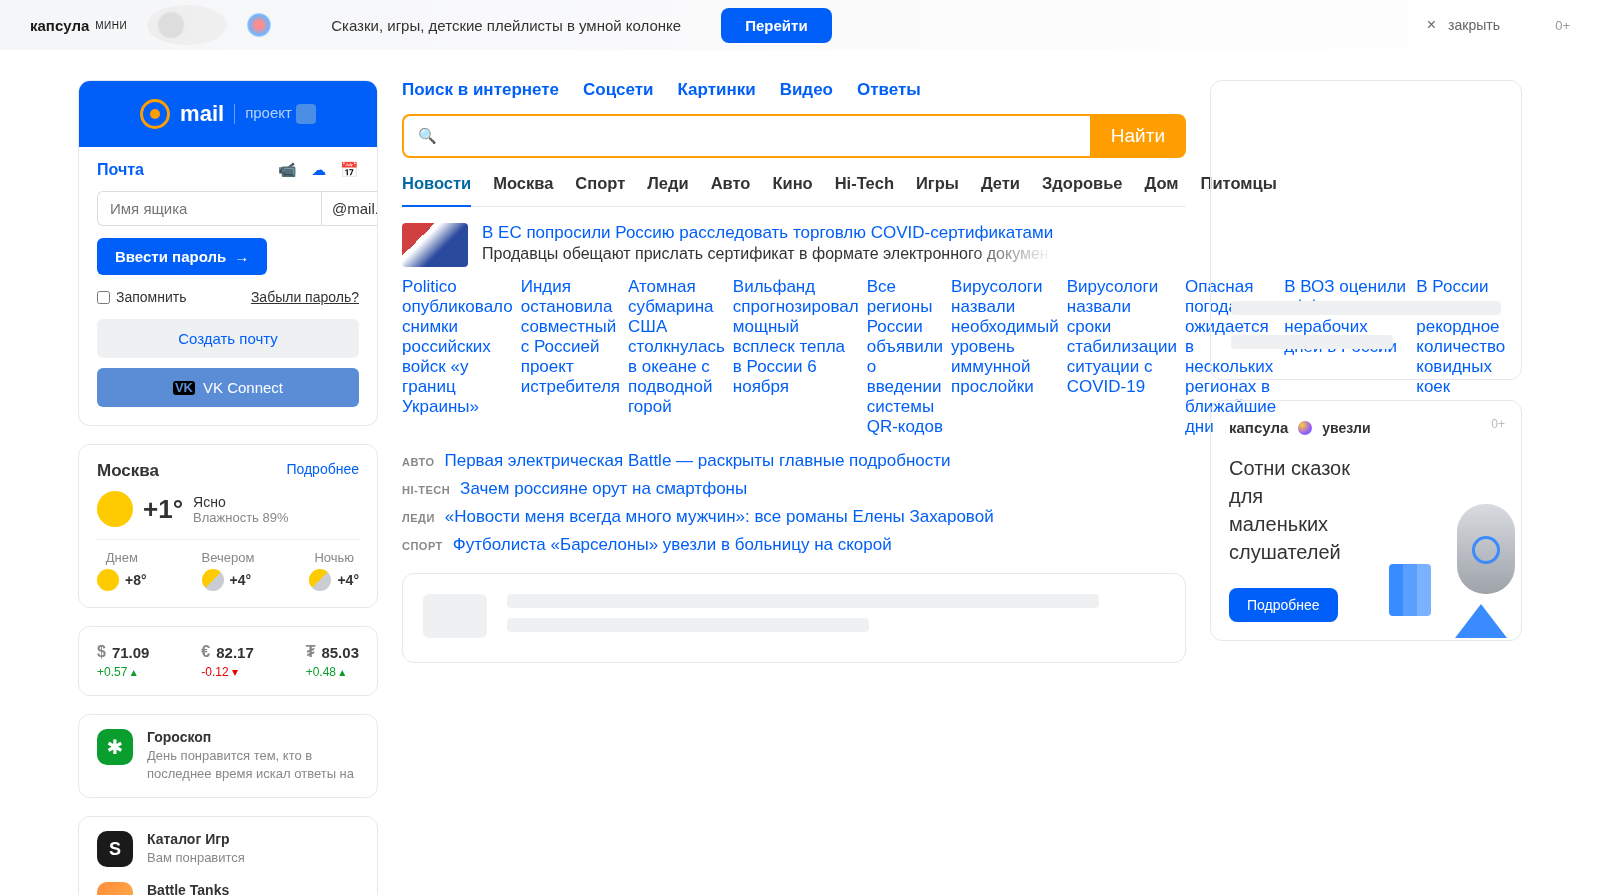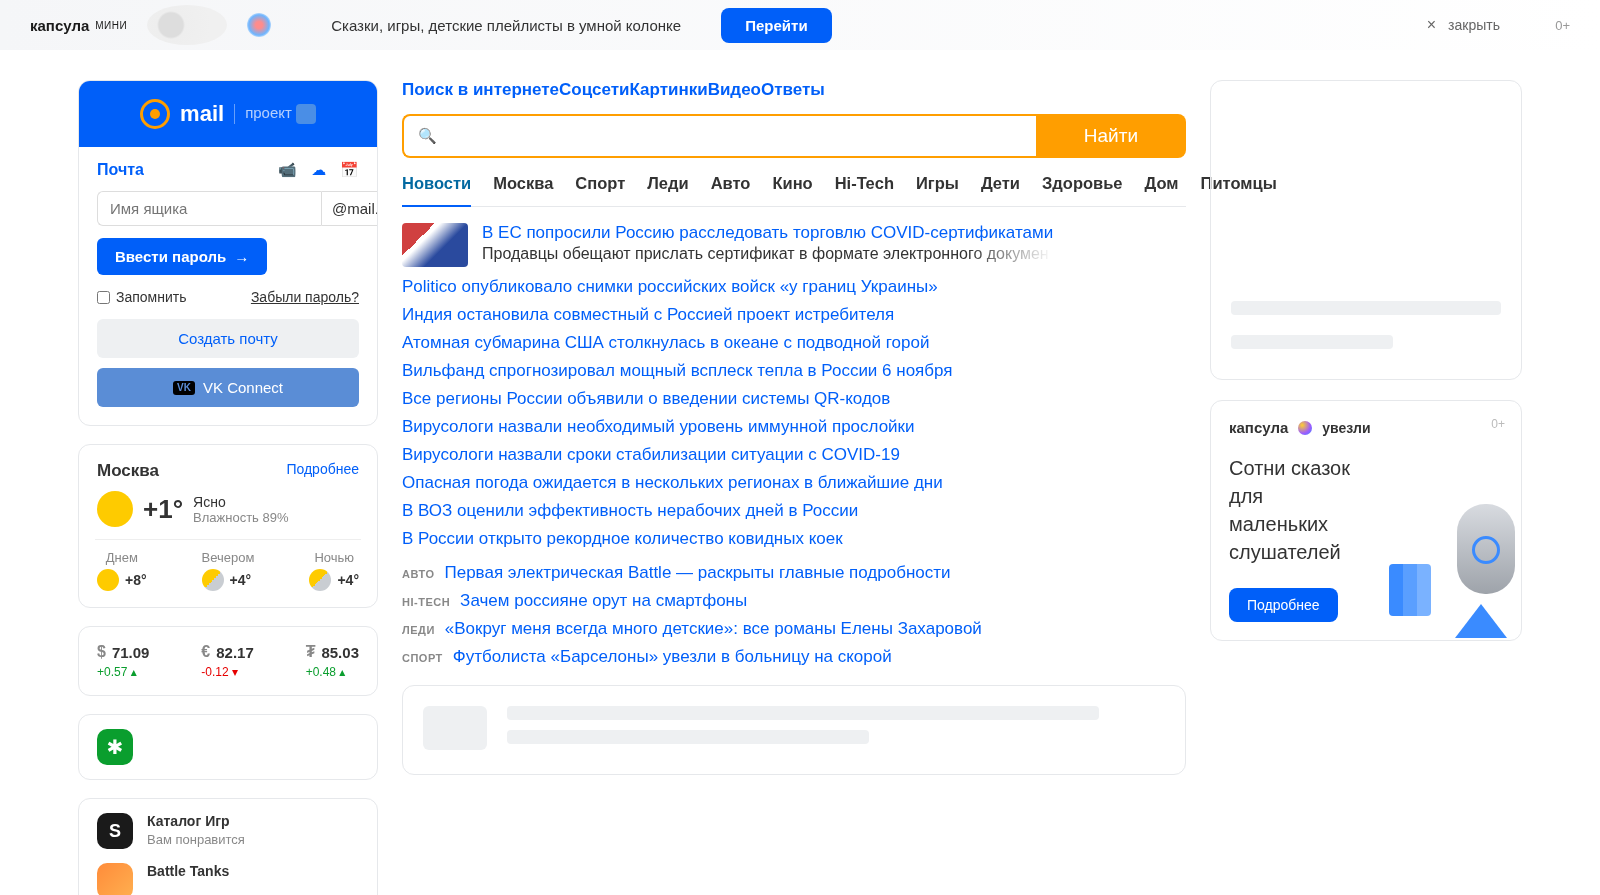--- a/index.html
+++ b/index.html
@@ -42,21 +42,21 @@
 .input-name{flex:1;border:1px solid #ddd;border-right:none;border-radius:6px 0 0 6px;padding:1px 12px;font-size:15px;}
 .input-domain{border:1px solid #ddd;border-radius:0 6px 6px 0;background:#fff;padding:8px 10px;font-size:15px;color:#333;cursor:pointer;display:flex;align-items:center;}
 .input-domain::after{content:'▾';margin-left:8px;font-size:11px;}
 .btn-password{background:#005ff9;color:#fff;border:none;border-radius:6px;padding:10px 18px;font-size:15px;font-weight:600;cursor:pointer;display:flex;align-items:center;gap:8px;}
 .btn-password::after{content:'→';}
 .remember-row{display:flex;justify-content:space-between;align-items:center;margin:14px 0;font-size:14px;}
 .remember-row label{display:flex;align-items:center;gap:6px;color:#333;}
 .forgot{color:#333;text-decoration:underline;cursor:pointer;}
 .btn-create{width:100%;background:#eef0f2;border:none;border-radius:6px;padding:11px;color:#005ff9;font-size:15px;cursor:pointer;margin-bottom:10px;}
 .btn-vk{width:100%;background:#5a8dd6;color:#fff;border:none;border-radius:6px;padding:11px;font-size:15px;cursor:pointer;display:flex;align-items:center;justify-content:center;gap:8px;}
-.vk-icon-btn{width:22px;height:14px;background:#000000;border-radius:3px;color:#5a8dd6;font-size:10px;font-weight:700;display:flex;align-items:center;justify-content:center;}
+.vk-icon-btn{width:22px;height:14px;background:#000000;border-radius:3px;color:#5a8dd6;font-size:13px;font-weight:700;display:flex;align-items:center;justify-content:center;}
 
 
 .weather-body{padding:16px 18px;}
 .weather-top{display:flex;justify-content:space-between;margin-bottom:10px;}
 .weather-city{font-weight:700;font-size:17px;}
 .weather-more{color:#005ff9;font-size:14px;cursor:pointer;}
 .weather-now{display:flex;align-items:center;gap:10px;margin-bottom:12px;}
 .sun{width:36px;height:36px;background:#fecb00;border-radius:50%;}
 .sun.sm{width:22px;height:22px;}
 .moon{width:22px;height:22px;background:linear-gradient(135deg,#fecb00 50%,#c9cdd2 50%);border-radius:50%;}
@@ -83,39 +83,39 @@
 .side-icon{width:36px;height:36px;border-radius:10px;flex-shrink:0;}
 .side-icon.horo{background:#0a9e2e;position:relative;}
 .side-icon.horo::after{content:'✱';color:#fff;position:absolute;top:50%;left:50%;transform:translate(-50%,-50%);font-size:20px;}
 .side-icon.games{background:#1a1a1a;color:#fff;display:flex;align-items:center;justify-content:center;font-weight:700;font-size:18px;}
 .side-icon.battle{background:linear-gradient(135deg,#ff8c3a,#ffb050);}
 .side-text{font-size:14px;}
 .side-title{font-weight:700;margin-bottom:2px;}
 .side-desc{color:#888;font-size:13px;line-height:1.4;}
 
 
-.search-tabs{display:flex;margin-bottom:14px;}
+.search-tabs{display:flex;gap:24px;margin-bottom:14px;}
 .search-tabs a{color:#005ff9;font-size:17px;font-weight:600;cursor:pointer;text-decoration:none;}
 .search-row{display:flex;margin-bottom:16px;}
 .search-input-wrap{flex:1;border:2px solid #ff9e00;border-right:none;border-radius:8px 0 0 8px;display:flex;align-items:center;padding:0 14px;height:44px;}
 .search-icon{color:#bbb;font-size:15px;margin-right:10px;}
 .search-input{border:none;flex:1;font-size:16px;outline:none;}
-.search-btn{background:#ff9e00;color:#fff;border:none;border-radius:0 8px 8px 0;padding:0 48px;font-size:19px;font-weight:400;cursor:pointer;}
+.search-btn{background:#ff9e00;color:#fff;border:none;border-radius:0 8px 8px 0;padding:0 21px;font-size:19px;font-weight:400;cursor:pointer;}
 
 .news-tabs{display:flex;gap:22px;border-bottom:1px solid #e6e8eb;margin-bottom:16px;}
 .news-tabs a{color:#333;font-size:16.5px;font-weight:600;padding-bottom:12px;cursor:pointer;text-decoration:none;white-space:nowrap;}
 .news-tabs a.active{color:#0369a1;border-bottom:2px solid #005ff9;margin-bottom:-1px;}
 
 .news-lead{display:flex;gap:14px;margin-bottom:10px;}
 .news-lead-img{width:66px;height:44px;background:linear-gradient(135deg,#d04040 30%,#fff 30%,#fff 35%,#2a4a9e 60%);border-radius:4px;flex-shrink:0;}
 .news-lead-text{min-width:0;}
 .news-lead-title{color:#005ff9;font-size:17px;margin-bottom:2px;cursor:pointer;}
 .news-lead-desc{color:#333;font-size:16px;white-space:nowrap;overflow:hidden;text-overflow:ellipsis;-webkit-mask-image:linear-gradient(to right,#000 85%,transparent);}
 
-.news-list{display:flex;flex-direction:column;gap:8px;margin-bottom:14px;}
+.news-list{display:flex;gap:8px;margin-bottom:14px;}
 .news-list a{color:#005ff9;font-size:17px;cursor:pointer;text-decoration:none;}
 .news-cat-row{display:flex;gap:10px;align-items:baseline;margin-bottom:8px;}
 .news-cat{color:#888;font-size:11px;font-weight:700;letter-spacing:0.5px;text-transform:uppercase;}
 .news-cat-link{color:#005ff9;font-size:17px;cursor:pointer;}
 
 .skel-block{border:1px solid #e6e8eb;border-radius:12px;padding:20px;display:flex;gap:20px;margin-top:18px;}
 .skel-img{width:64px;height:44px;background:#eef0f2;border-radius:6px;}
 .skel-lines{flex:1;}
 .skel-line{height:14px;background:#eef0f2;border-radius:4px;margin-bottom:10px;}
 
@@ -249,20 +249,24 @@
               <span>85.03</span>
             </span>
             <span class="curr-delta up">+0.48 ▴</span>
           </div>
         </div>
     </div>
 
     <div class="card">
       <div class="side-item">
         <div class="side-icon horo"></div>
+        <div class="side-text">
+          <div class="side-title">Гороскоп</div>
+          <div class="side-desc">День понравится тем, кто в последнее время искал ответы на</div>
+        </div>
       </div>
     </div>
 
     <div class="card">
       <div class="side-item">
         <div class="side-icon games">S</div>
         <div class="side-text">
           <div class="side-title">Каталог Игр</div>
           <div class="side-desc">Вам понравится</div>
         </div>
@@ -330,21 +334,21 @@
         <div class="news-cat-row">
           <span class="news-cat">АВТО</span>
           <a class="news-cat-link">Первая электрическая Battle — раскрыты главные подробности</a>
         </div>
         <div class="news-cat-row">
           <span class="news-cat">HI-TECH</span>
           <a class="news-cat-link">Зачем россияне орут на смартфоны</a>
         </div>
         <div class="news-cat-row">
           <span class="news-cat">ЛЕДИ</span>
-          <a class="news-cat-link">«Вокруг меня всегда много детские»: все романы Елены Захаровой</a>
+          <a class="news-cat-link">«Новости меня всегда много мужчин»: все романы Елены Захаровой</a>
         </div>
         <div class="news-cat-row">
           <span class="news-cat">СПОРТ</span>
           <a class="news-cat-link">Футболиста «Барселоны» увезли в больницу на скорой</a>
         </div>
       </div>
 
     <div class="skel-block">
       <div class="skel-img"></div>
       <div class="skel-lines">

